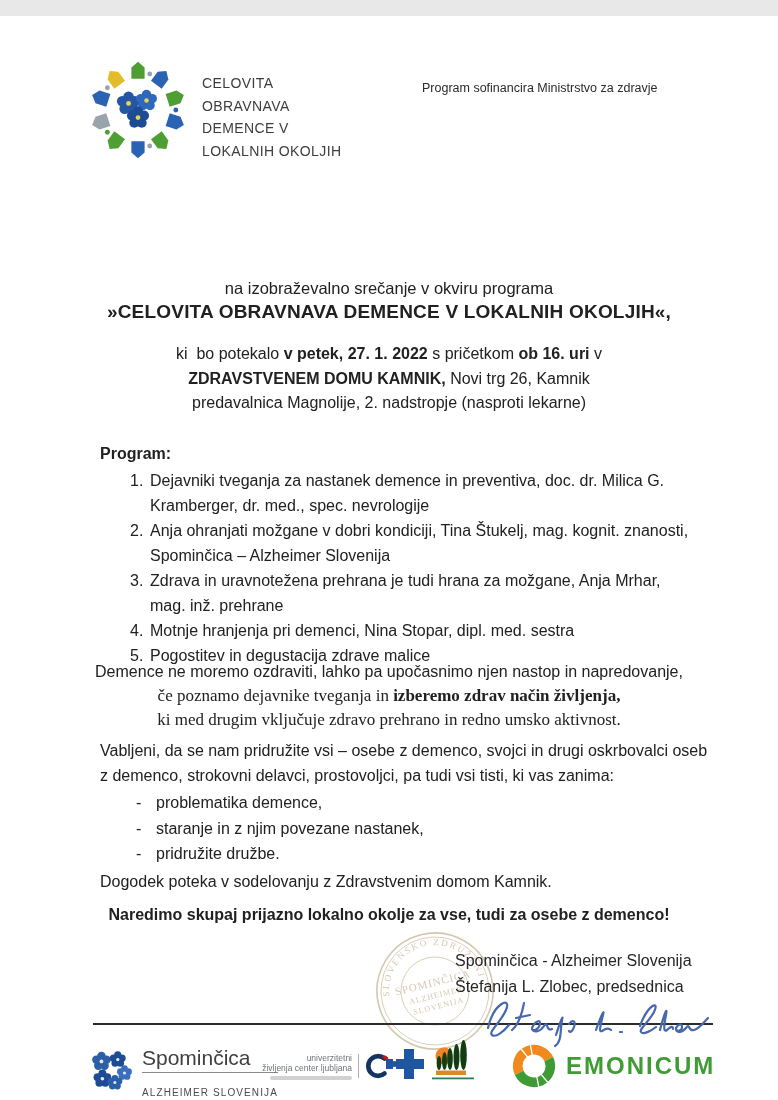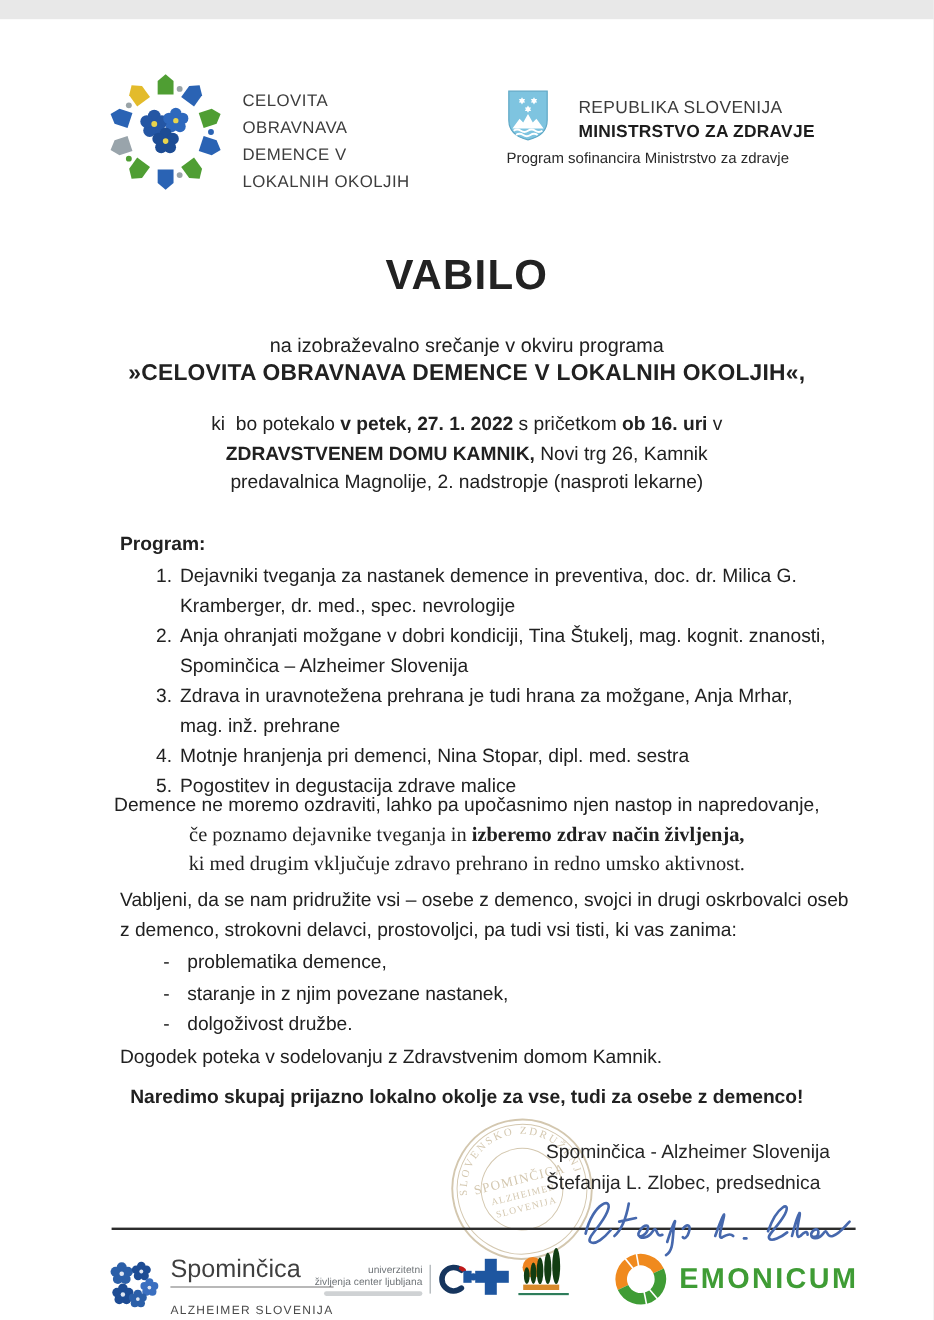--- a/index.html
+++ b/index.html
@@ -104,45 +104,23 @@
     </svg>
     <div class="codlo-text">
       <div>CELOVITA</div>
       <div>OBRAVNAVA</div>
       <div>DEMENCE V</div>
       <div>LOKALNIH OKOLJIH</div>
     </div>
   </div>
 
   <div class="abs ministry">
-    <div class="ministry-row">
-      <svg width="36" height="44" viewBox="0 0 36 44">
-        <defs>
-          <g id="star" fill="#ffffff">
-            <polygon points="0,-3 2.6,1.5 -2.6,1.5"></polygon>
-            <polygon points="0,3 2.6,-1.5 -2.6,-1.5"></polygon>
-          </g>
-        </defs>
-        <path d="M2,2 H34 V26 C34,36.5 27,40.5 18,42.5 C9,40.5 2,36.5 2,26 Z" fill="#7ec4e0" stroke="#5fa8c6" stroke-width="1"></path>
-        <use href="#star" transform="translate(13,10)"></use>
-        <use href="#star" transform="translate(23,10)"></use>
-        <use href="#star" transform="translate(18,17)"></use>
-        <path d="M5,33 L11,25 L14,28 L18,21 L22,28 L25,25 L31,33 Z" fill="#ffffff"></path>
-        <path d="M6,35 q3,-2 6,0 t6,0 t6,0 t6,0" stroke="#ffffff" stroke-width="1.6" fill="none"></path>
-        <path d="M8,38.5 q3,-2 6,0 t6,0 t6,0" stroke="#ffffff" stroke-width="1.6" fill="none"></path>
-      </svg>
-      <div class="ministry-txt">
-        <div class="ministry-country">REPUBLIKA SLOVENIJA</div>
-        <div class="ministry-name">MINISTRSTVO ZA ZDRAVJE</div>
-      </div>
-    </div>
     <div class="ministry-note">Program sofinancira Ministrstvo za zdravje</div>
   </div>
 
-  <div class="abs title">VABILO</div>
 
   <div class="abs intro1">na izobraževalno srečanje v okviru programa</div>
   <div class="abs intro2">»CELOVITA OBRAVNAVA DEMENCE V LOKALNIH OKOLJIH«,</div>
 
   <div class="abs venue">
     <div><span class="pre">ki  bo potekalo </span><b class="pre">v petek, 27. 1. 2022</b><span class="pre"> s pričetkom </span><b class="pre">ob 16. uri</b><span class="pre"> v</span></div>
     <div><b class="pre">ZDRAVSTVENEM DOMU KAMNIK,</b><span class="pre"> Novi trg 26, Kamnik</span></div>
     <div>predavalnica Magnolije, 2. nadstropje (nasproti lekarne)</div>
   </div>
 
@@ -184,21 +162,21 @@
       <li>
           <span>-</span>
           <span>problematika demence,</span>
         </li>
       <li>
           <span>-</span>
           <span>staranje in z njim povezane nastanek,</span>
         </li>
       <li>
           <span>-</span>
-          <span>dolgoživost družbe.</span>
+          <span>pridružite družbe.</span>
         </li>
     </ul>
   </div>
 
   <div class="abs dogodek">Dogodek poteka v sodelovanju z Zdravstvenim domom Kamnik.</div>
   <div class="abs slogan">Naredimo skupaj prijazno lokalno okolje za vse, tudi za osebe z demenco!</div>
 
   <svg class="abs stamp" viewBox="0 0 150 150">
     <defs>
         <path id="arcT" d="M75,75 m-46,0 a46,46 0 1 1 92,0"></path>

